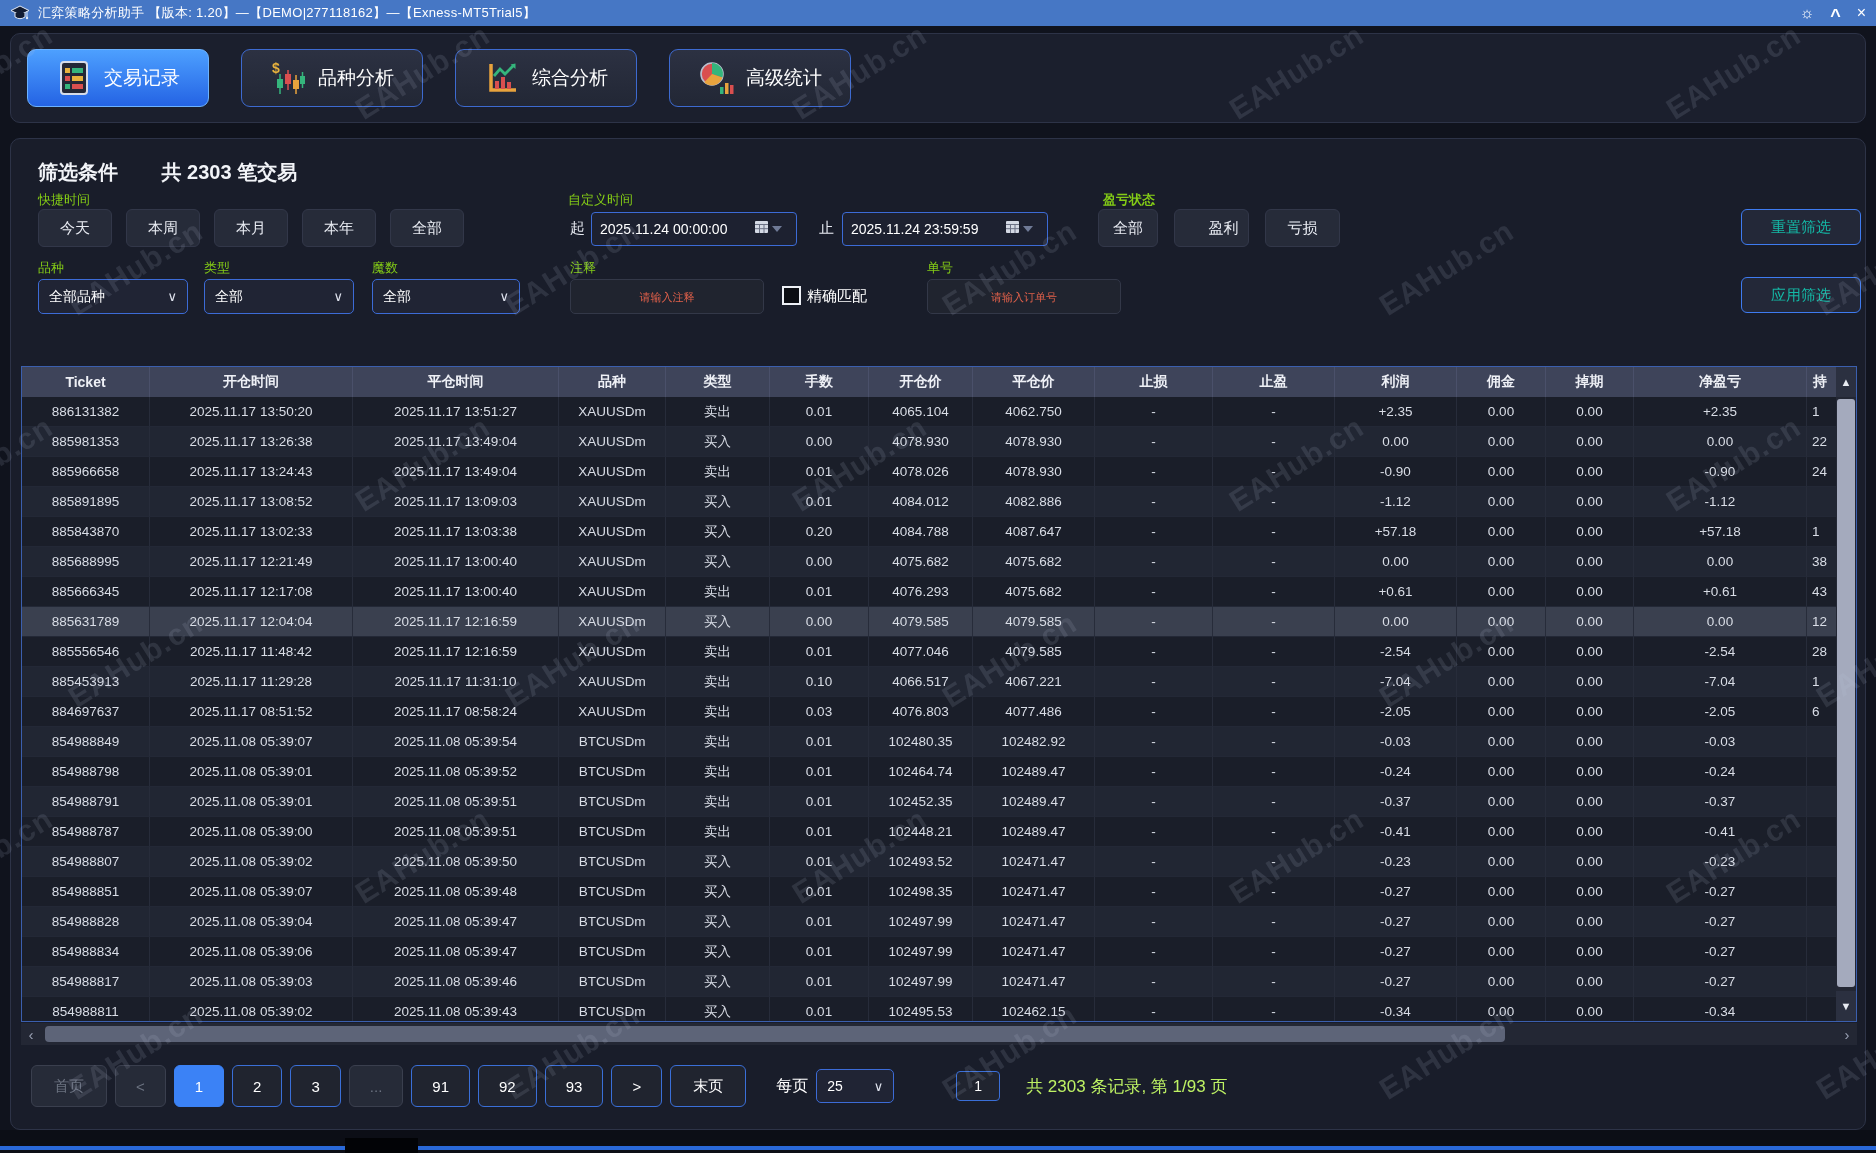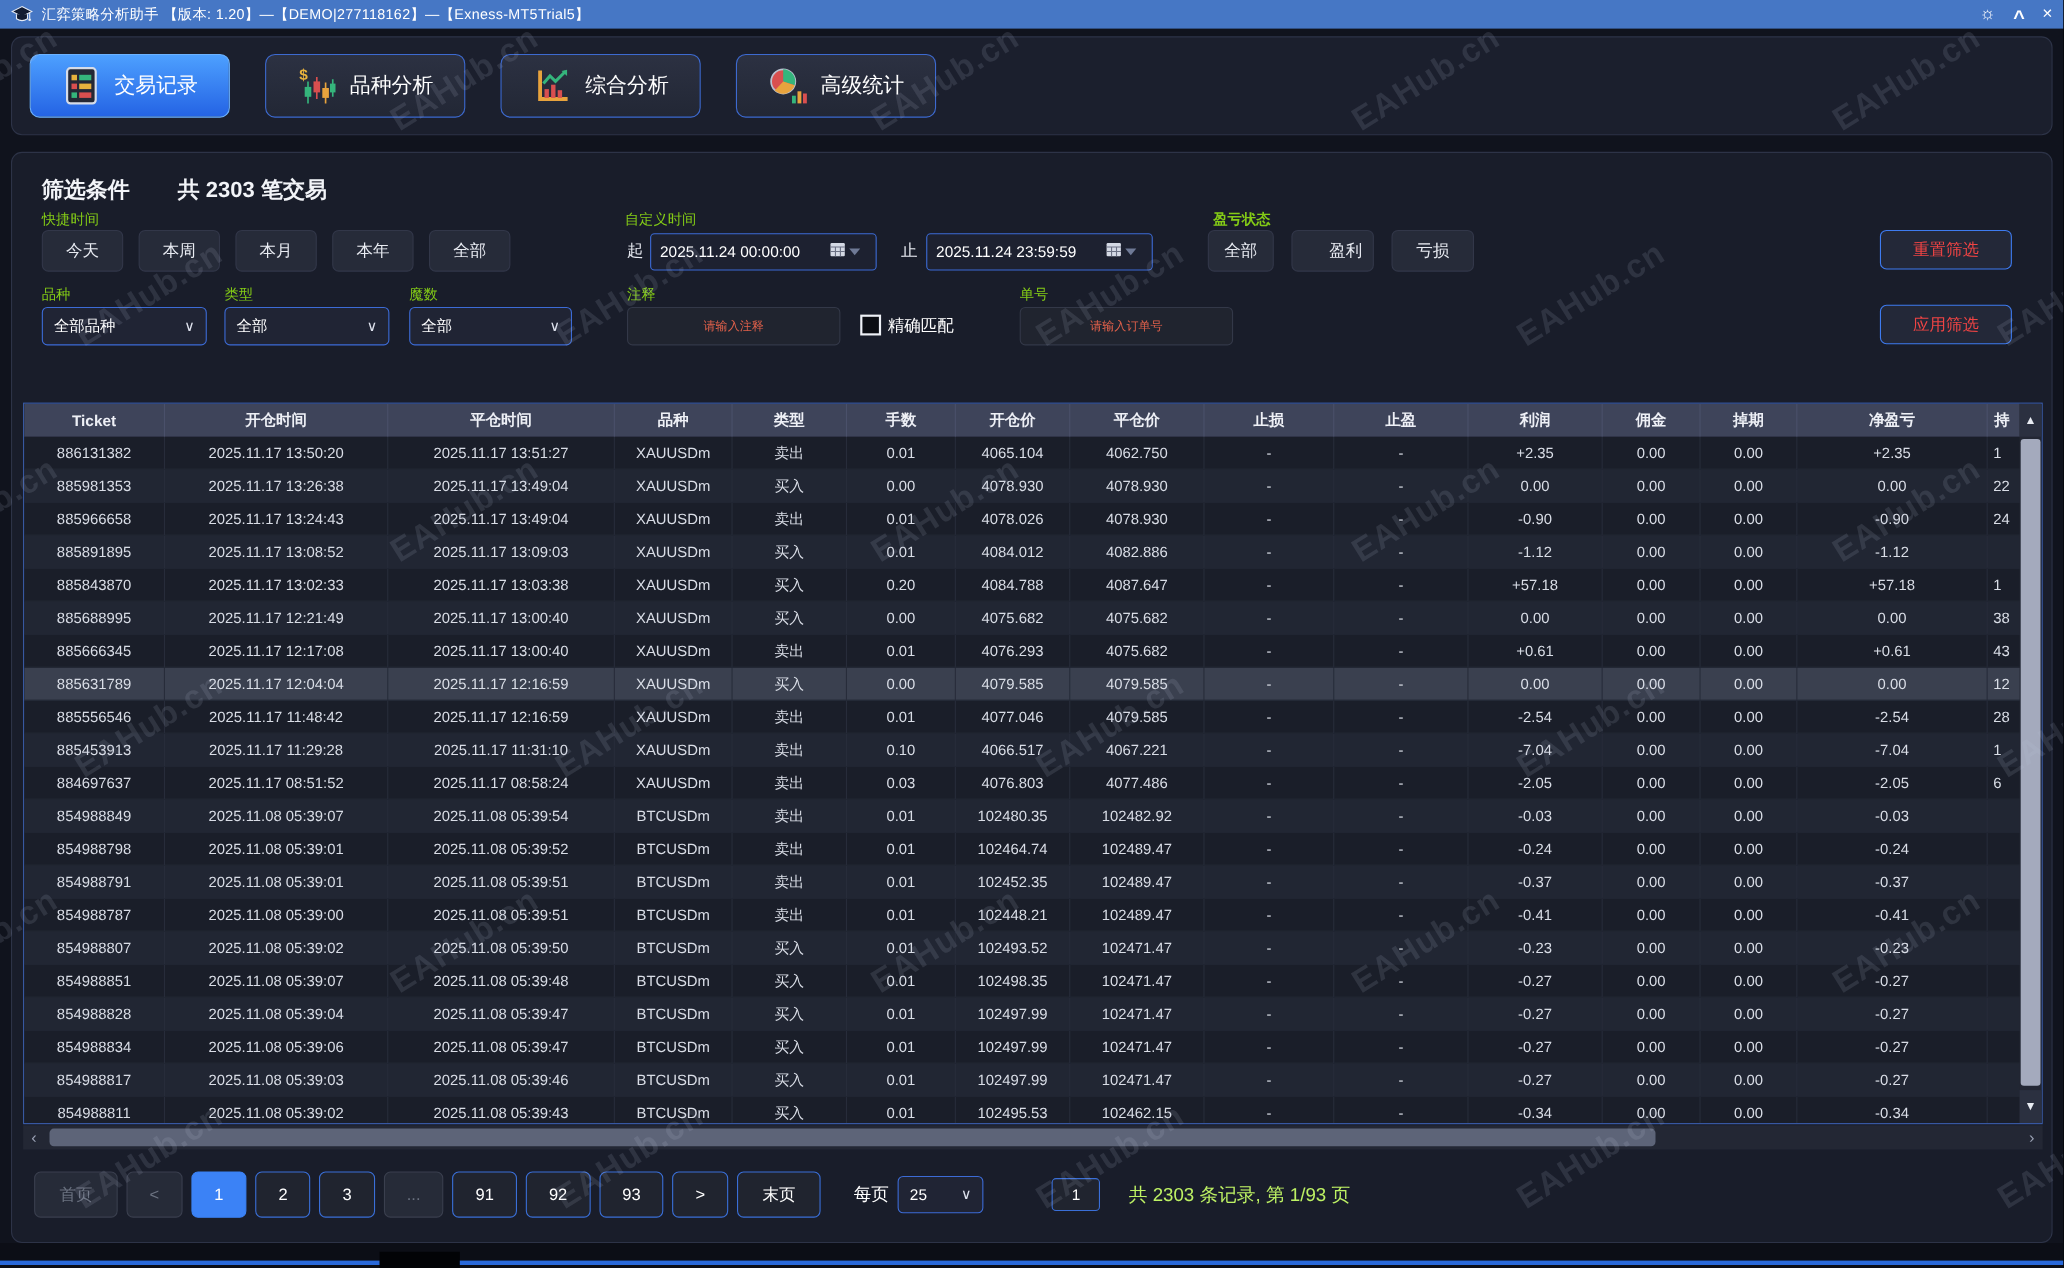--- a/index.html
+++ b/index.html
@@ -52,21 +52,21 @@
   .tri-down { width:0; height:0; border-left:5px solid transparent; border-right:5px solid transparent; border-top:6px solid #6f7a96; }
 
   .txt-input { height:35px; background:#20242f; border:1px solid #333848; border-radius:5px;
                color:#fff; font-size:11px; text-align:center; outline:none; }
   .txt-input::placeholder { color:#e0604a; opacity:1; }
 
   .checkbox { width:19px; height:19px; border:2px solid #eef1f7; background:#0b0d13; display:inline-block; cursor:pointer; }
   .chk-label { font-size:15px; color:#fff; }
 
   .blue-btn { width:120px; height:36px; background:#232838; border:1px solid #3e7bf0; border-radius:6px;
-              color:#ef4444; font-size:15px; display:flex; align-items:center; justify-content:center; cursor:pointer; }
+              color:#14b8a6; font-size:15px; display:flex; align-items:center; justify-content:center; cursor:pointer;margin-left:32px; }
 
   
   .table-wrap { left:10px; top:227px; width:1836px; height:656px; border:1px solid #3b5fae; background:#191d29; overflow:hidden; }
   .thead, .trow { display:grid; grid-template-columns:128px 203px 206px 107px 104px 99px 104px 122px 118px 122px 122px 89px 88px 173px 60px; }
   .thead { width:1816px; height:30px; background:#3e445a; }
   .thead .hcell { color:#eef0f6; font-size:14px; font-weight:bold; display:flex; align-items:center; justify-content:center;
                   border-right:1px solid #4a506a; overflow:hidden; white-space:nowrap; }
   .thead .hcell:last-child { justify-content:flex-start; padding-left:6px; border-right:none; }
   .tbody { width:1816px; height:626px; overflow:hidden; }
   .trow { height:30px; cursor:pointer; }

